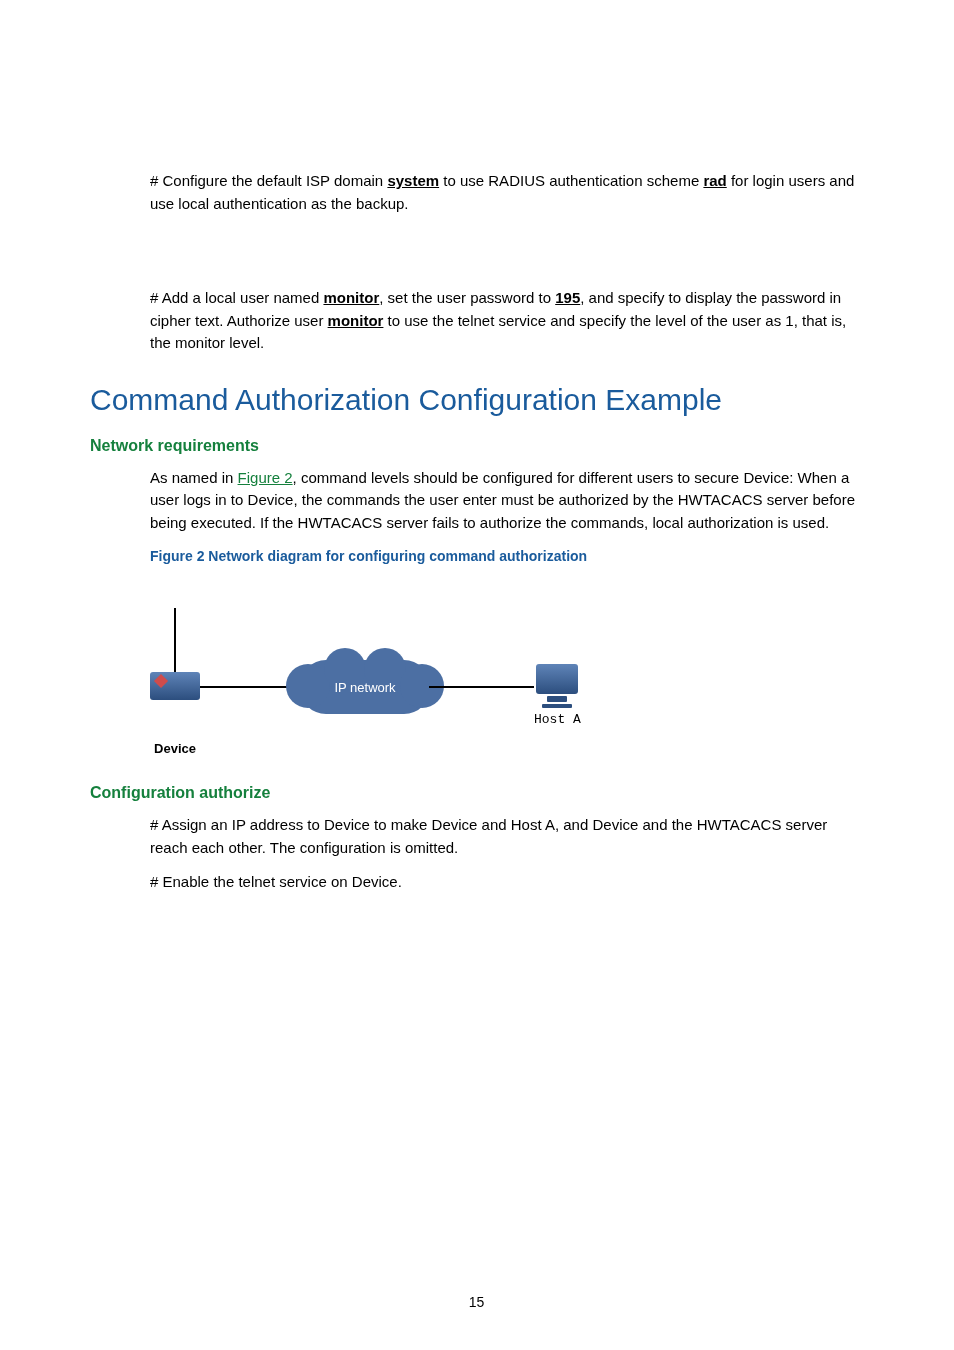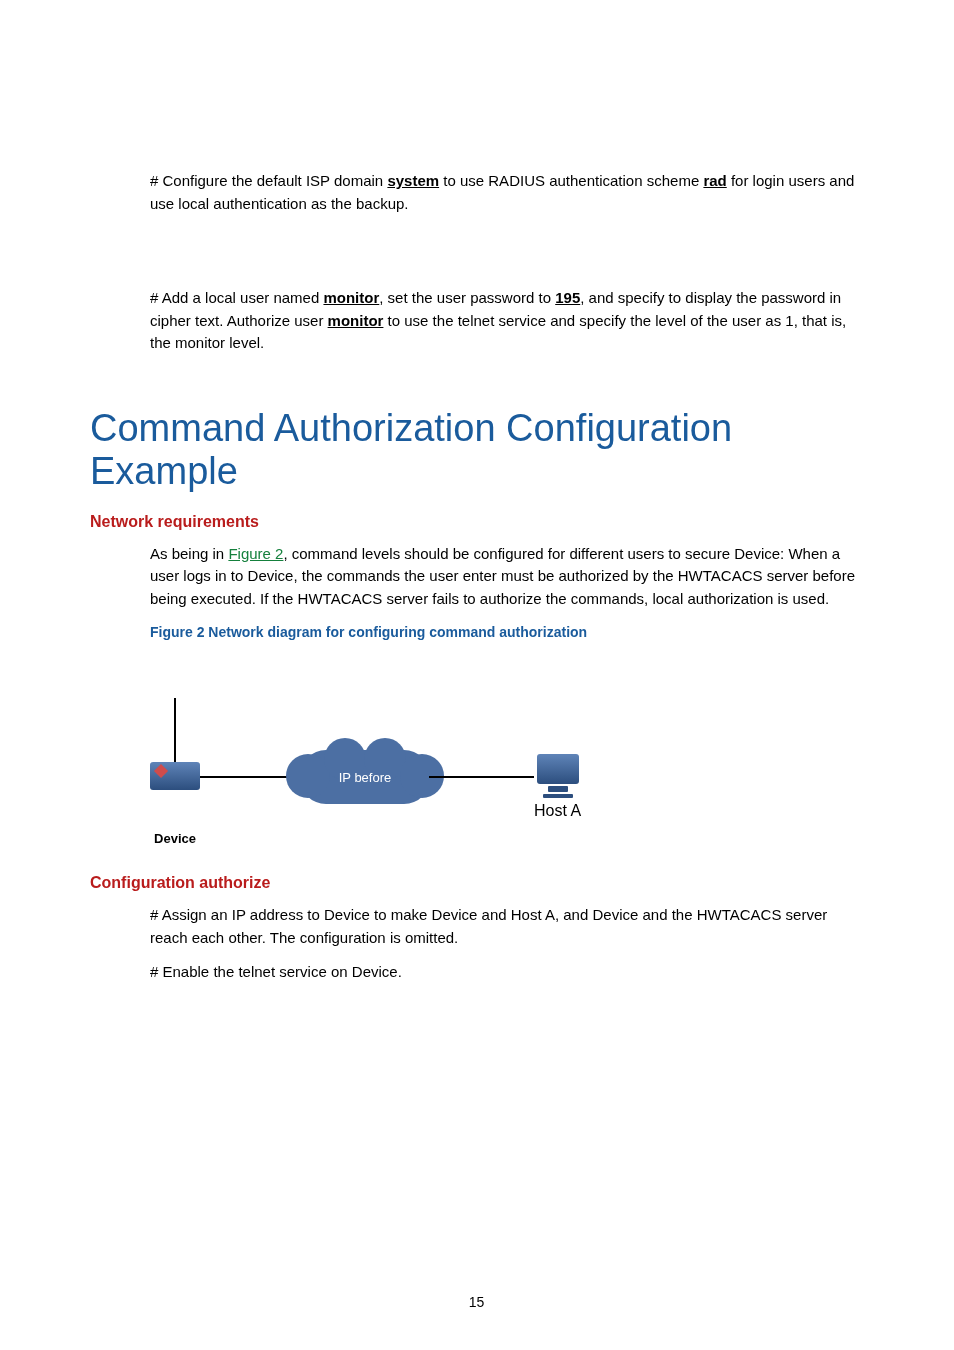--- a/index.html
+++ b/index.html
@@ -14,40 +14,39 @@
     min-height: 1350px;
   }
   .para {
     font-size: 15px;
     line-height: 1.5;
     margin-left: 60px;
     margin-bottom: 12px;
   }
   .para b { font-weight: bold; text-decoration: underline; }
   .h1 {
-    font-size: 38px;
+    font-size: 30px;
     font-weight: normal;
     color: #1a5b9c;
-    margin-top: 52px;
+    margin-top: 28px;
     margin-bottom: 18px;
   }
   .h2 {
     font-size: 16px;
     font-weight: bold;
-    color: #b91c1c;
+    color: #15803d;
     margin-top: 20px;
     margin-bottom: 12px;
   }
   .figcap {
     font-size: 14px;
     font-weight: bold;
     color: #1a5b9c;
     margin-left: 60px;
     margin-top: 14px;
-    margin-bottom: 14px;
   }
   .link { color: #15803d; text-decoration: underline; }
   .diagram-wrap {
     margin-left: 60px;
     margin-bottom: 40px;
     position: relative;
     width: 440px;
     height: 180px;
   }
   .server {
@@ -120,21 +119,21 @@
   .cloud .ctext { position:relative; z-index:2; }
   .host {
     position: absolute; left: 384px; top: 100px; text-align:center;
   }
   .monitor {
     width:42px; height:30px; background:linear-gradient(#5f84b8,#2c4e7e);
     border-radius:3px; margin:0 auto;
   }
   .stand { width:20px; height:6px; background:#2c4e7e; margin:2px auto 2px auto; border-radius:1px; }
   .base  { width:30px; height:4px; background:#2c4e7e; margin:0 auto 4px auto; border-radius:1px; }
-  .host-label { font-size:16px; }
+  .host-label { font-size:13px;font-family:Liberation Mono, monospace; }
   .pagenum {
     position:absolute; bottom:40px; left:0; width:953px; text-align:center; font-size:14px;
   }
   .gap-lg { height: 80px; }
   .gap-md { height: 60px; }
 </style>
 </head>
 <body>
 
 <div class="gap-lg"></div>
@@ -147,36 +146,36 @@
 
 <p class="para">
   <span># Add a local user named </span><b>monitor</b><span>, set the user password to </span><b>195</b><span>, and specify to display the password in cipher text. Authorize user </span><b>monitor</b><span> to use the telnet service and specify the level of the user as 1, that is, the monitor level.</span>
 </p>
 
 <h1 class="h1">Command Authorization Configuration Example</h1>
 
 <h2 class="h2">Network requirements</h2>
 
 <p class="para">
-  <span>As being in </span><a class="link">Figure 2</a><span>, command levels should be configured for different users to secure Device: When a user logs in to Device, the commands the user enter must be authorized by the HWTACACS server before being executed. If the HWTACACS server fails to authorize the commands, local authorization is used.</span>
+  <span>As named in </span><a class="link">Figure 2</a><span>, command levels should be configured for different users to secure Device: When a user logs in to Device, the commands the user enter must be authorized by the HWTACACS server before being executed. If the HWTACACS server fails to authorize the commands, local authorization is used.</span>
 </p>
 
 <div class="figcap">Figure 2 Network diagram for configuring command authorization</div>
 
 <div class="diagram-wrap">
   <div class="vline"></div>
   <div class="device">
     <div class="device-icon"></div>
     <div class="device-label">Device</div>
   </div>
   <div class="hline1"></div>
   <div class="cloud">
     <span class="bump1"></span>
     <span class="bump2"></span>
-    <span class="ctext">IP before</span>
+    <span class="ctext">IP network</span>
   </div>
   <div class="hline2"></div>
   <div class="host">
     <div class="monitor"></div>
     <div class="stand"></div>
     <div class="base"></div>
     <div class="host-label">Host A</div>
   </div>
 </div>
 

